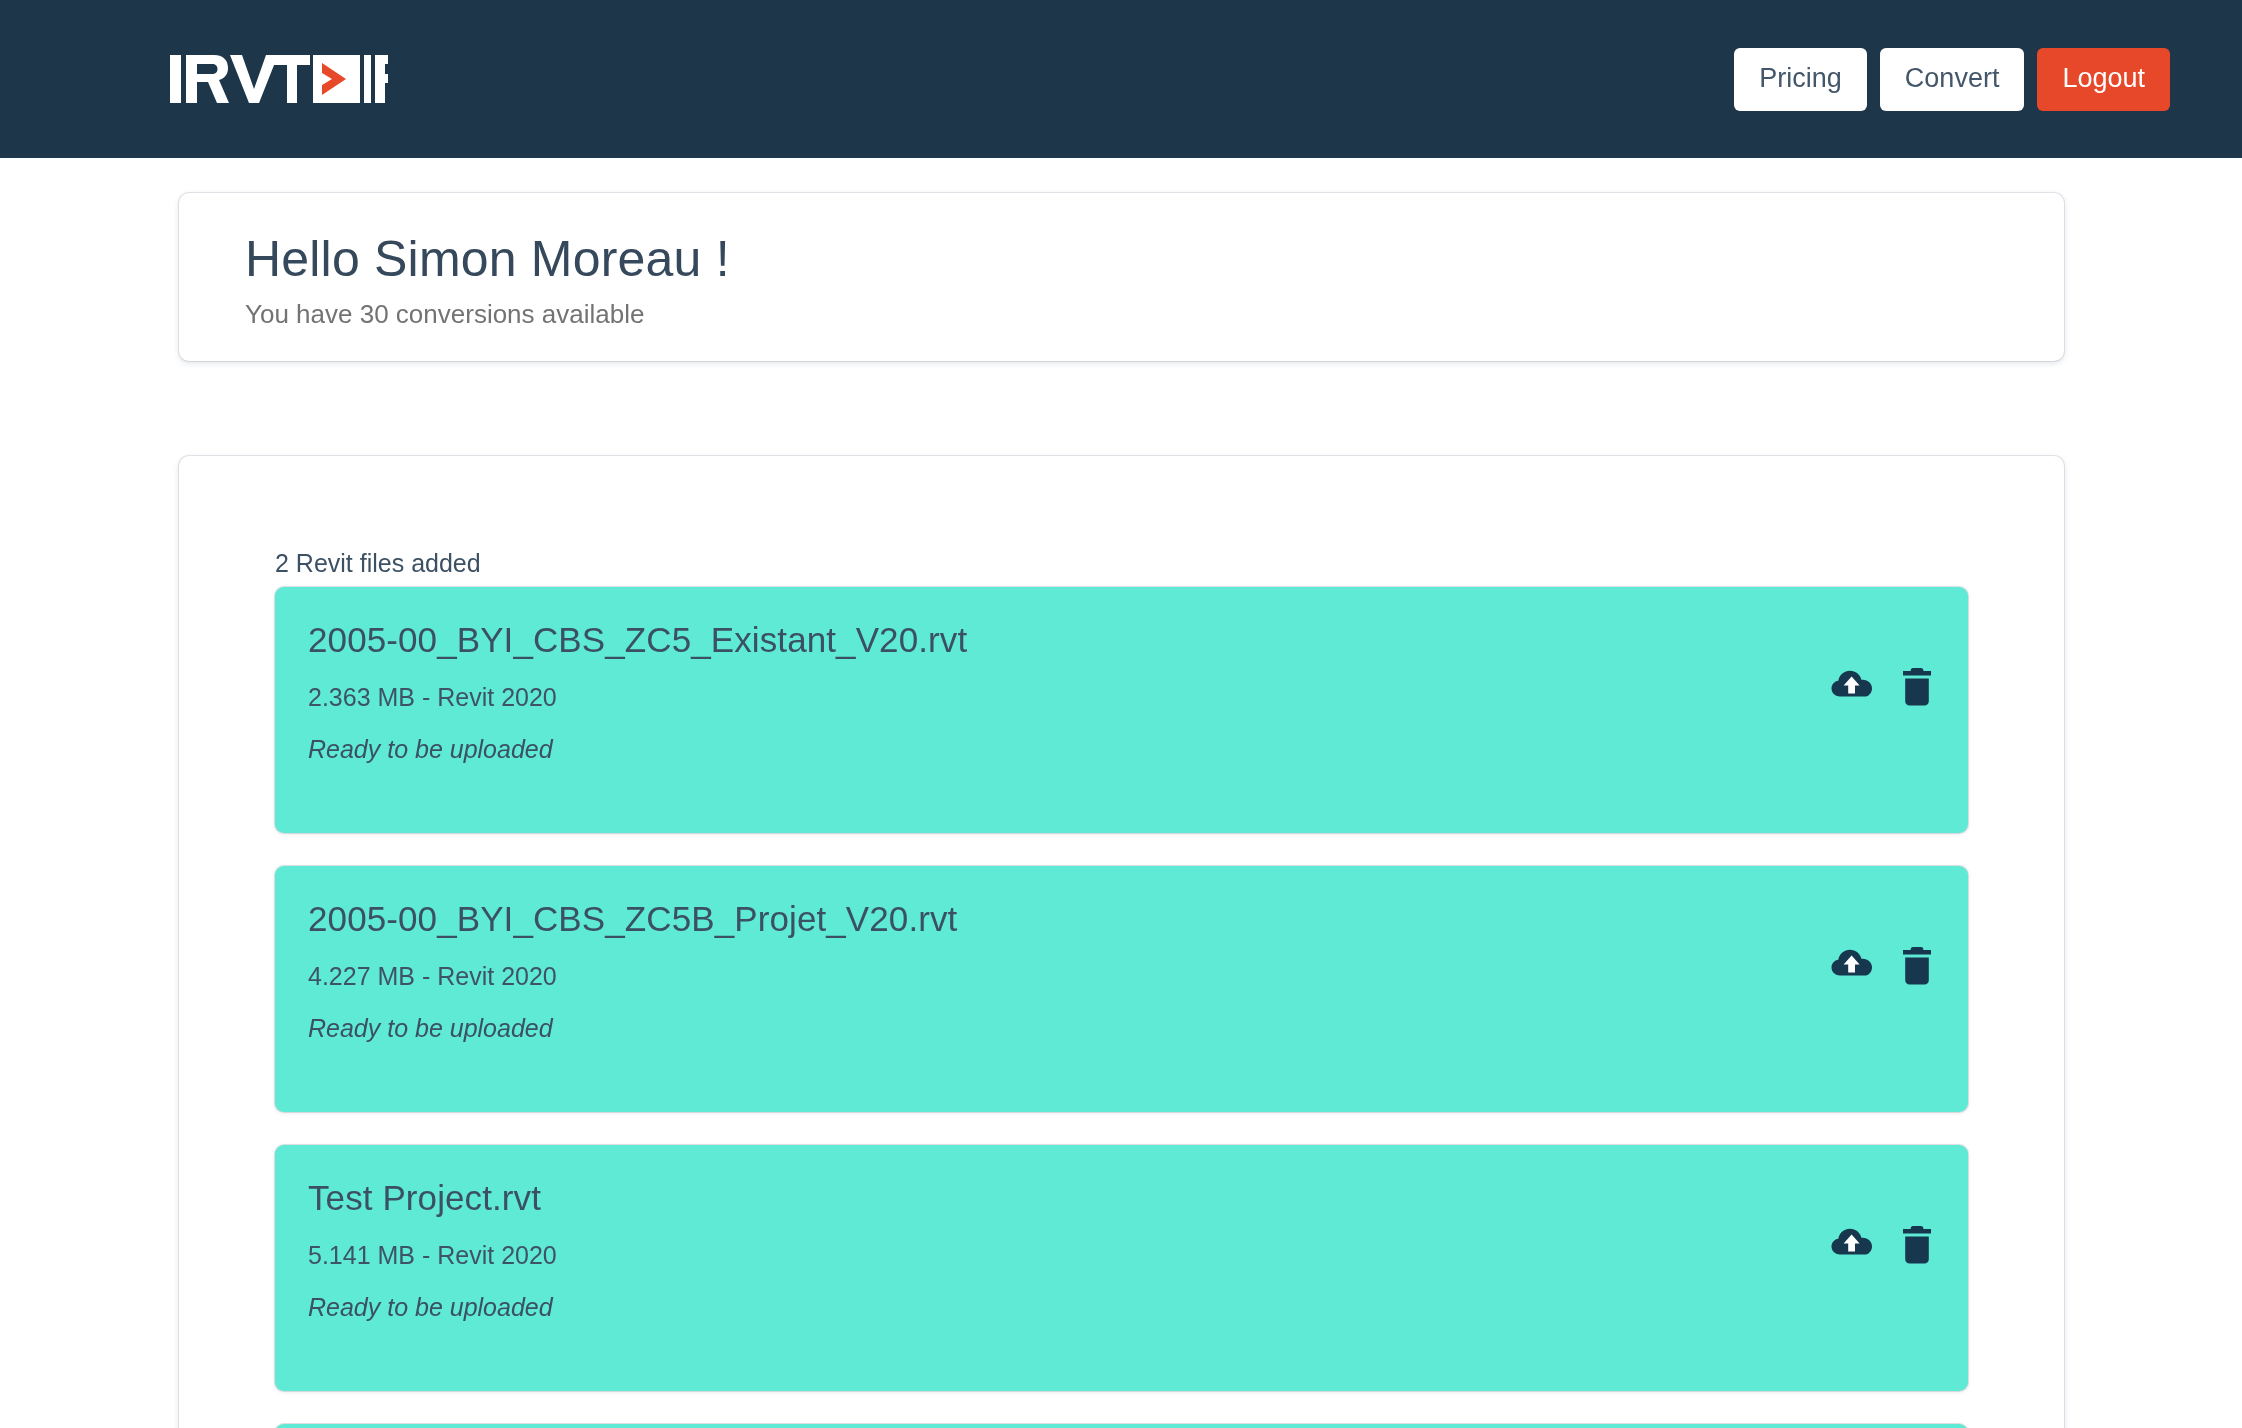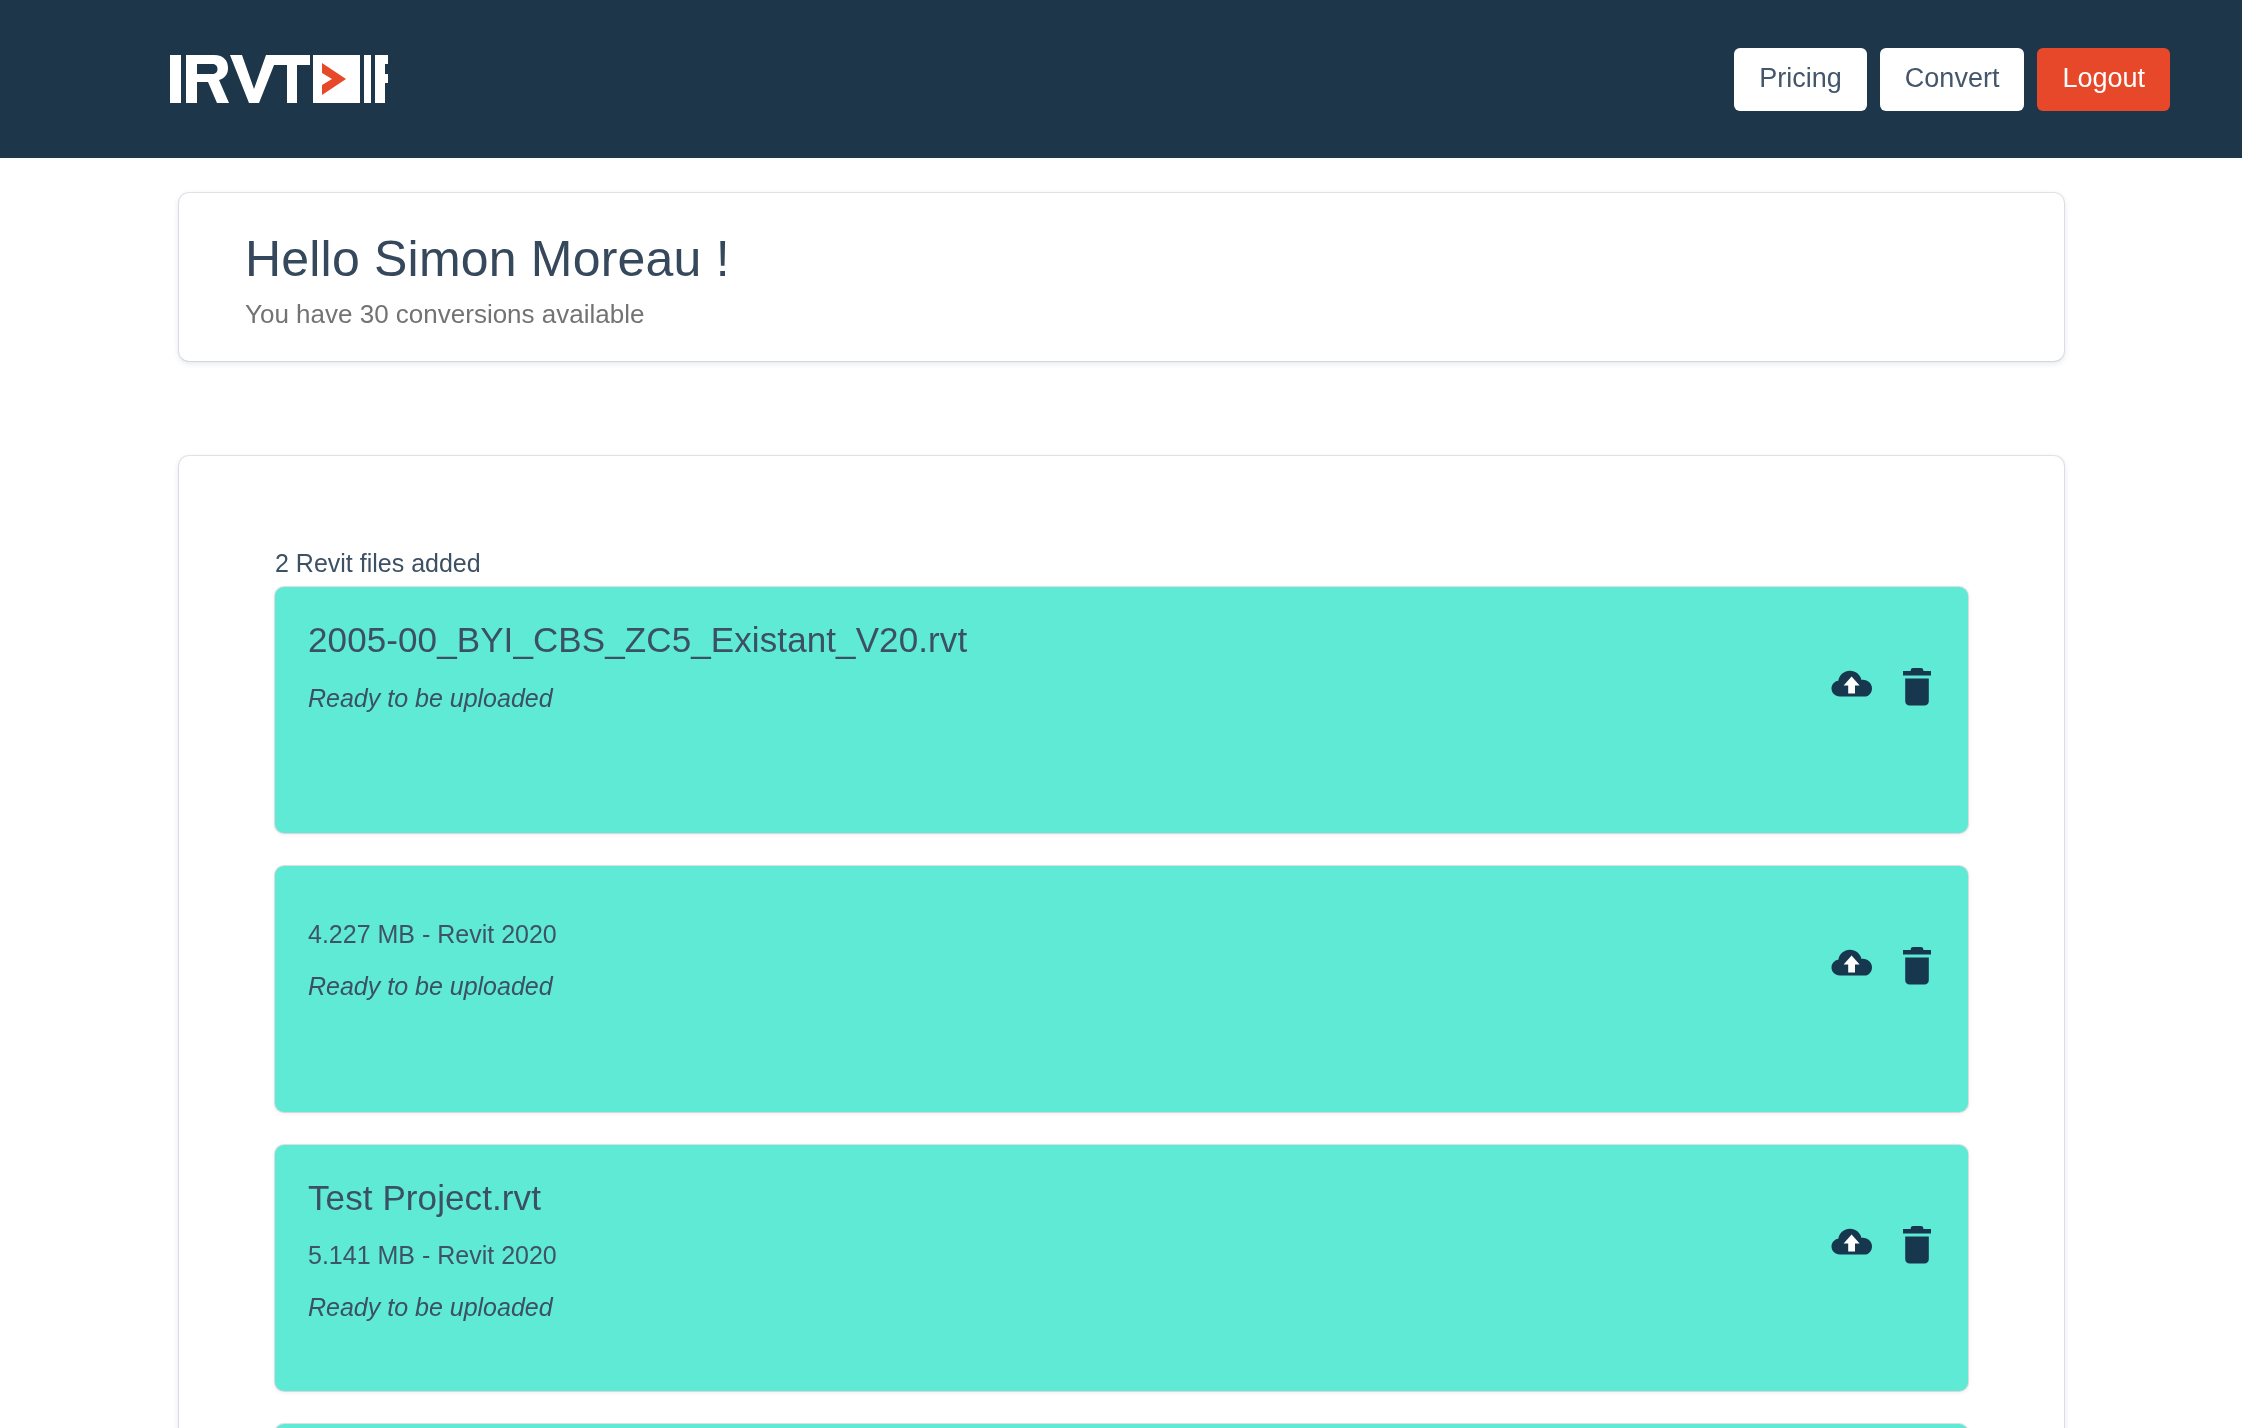--- a/index.html
+++ b/index.html
@@ -193,20 +193,21 @@
   </div>
 
   <div class="card files-card">
 
     <div class="files-count">2 Revit files added</div>
 
     <div class="file-list">
 
       <div class="file-row">
         <div class="file-name">2005-00_BYI_CBS_ZC5_Existant_V20.rvt</div>
+        <div class="file-meta">2.363 MB - Revit 2020</div>
         <div class="file-status">Ready to be uploaded</div>
         <div class="file-actions">
           <button class="icon-btn">
             <svg width="44" height="44" viewBox="0 0 44 44">
               <path d="M34.5 31.5 H9.8 C5 31.5 1.5 28 1.5 23.6 C1.5 19.6 4.4 16.3 8.3 15.8
                        C9.2 10.1 14.1 5.8 20 5.8 C25.6 5.8 30.3 9.7 31.5 14.9
                        C31.9 14.85 32.4 14.8 32.9 14.8 C37.9 14.8 42 18.6 42 23.2
                        C42 27.8 38.9 31.5 34.5 31.5 Z" fill="#17374f"></path>
               <path d="M21.6 11.6 L29.6 20.4 H25 V28.6 H18.2 V20.4 H13.6 Z" fill="#ffffff"></path>
             </svg>
@@ -214,20 +215,21 @@
           <button class="icon-btn">
             <svg width="30" height="38" viewBox="0 0 30 38">
               <path d="M11 0 H19 C20.2 0 21.2 0.9 21.3 2 L21.4 3 H29 V7.5 H1 V3 H8.7 L8.8 2 C8.9 0.9 9.8 0 11 0 Z" fill="#17374f"></path>
               <path d="M3.2 10.5 H26.8 V33 C26.8 35.8 25 37.6 22.3 37.6 H7.7 C5 37.6 3.2 35.8 3.2 33 Z" fill="#17374f"></path>
             </svg>
           </button>
         </div>
       </div>
 
       <div class="file-row">
+        <div class="file-name">2005-00_BYI_CBS_ZC5B_Projet_V20.rvt</div>
         <div class="file-meta">4.227 MB - Revit 2020</div>
         <div class="file-status">Ready to be uploaded</div>
         <div class="file-actions">
           <button class="icon-btn">
             <svg width="44" height="44" viewBox="0 0 44 44">
               <path d="M34.5 31.5 H9.8 C5 31.5 1.5 28 1.5 23.6 C1.5 19.6 4.4 16.3 8.3 15.8
                        C9.2 10.1 14.1 5.8 20 5.8 C25.6 5.8 30.3 9.7 31.5 14.9
                        C31.9 14.85 32.4 14.8 32.9 14.8 C37.9 14.8 42 18.6 42 23.2
                        C42 27.8 38.9 31.5 34.5 31.5 Z" fill="#17374f"></path>
               <path d="M21.6 11.6 L29.6 20.4 H25 V28.6 H18.2 V20.4 H13.6 Z" fill="#ffffff"></path>

